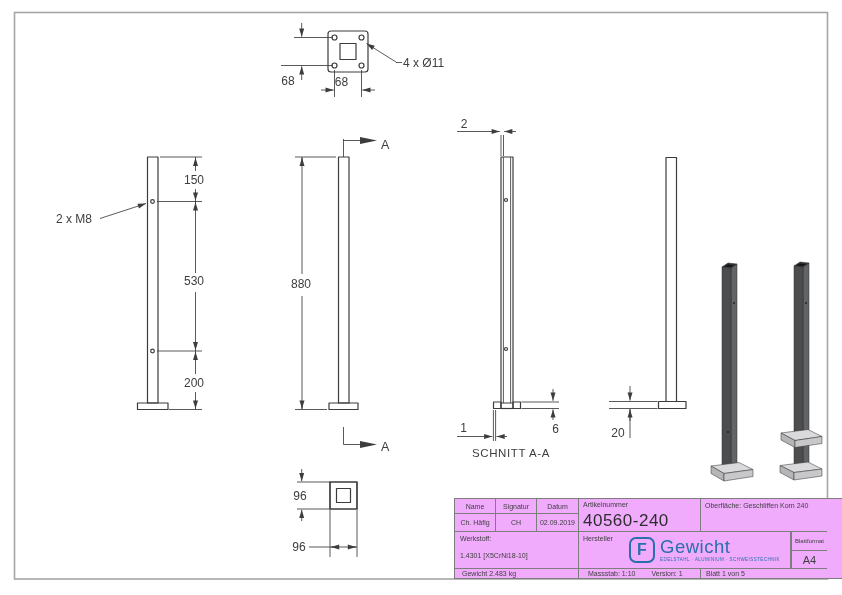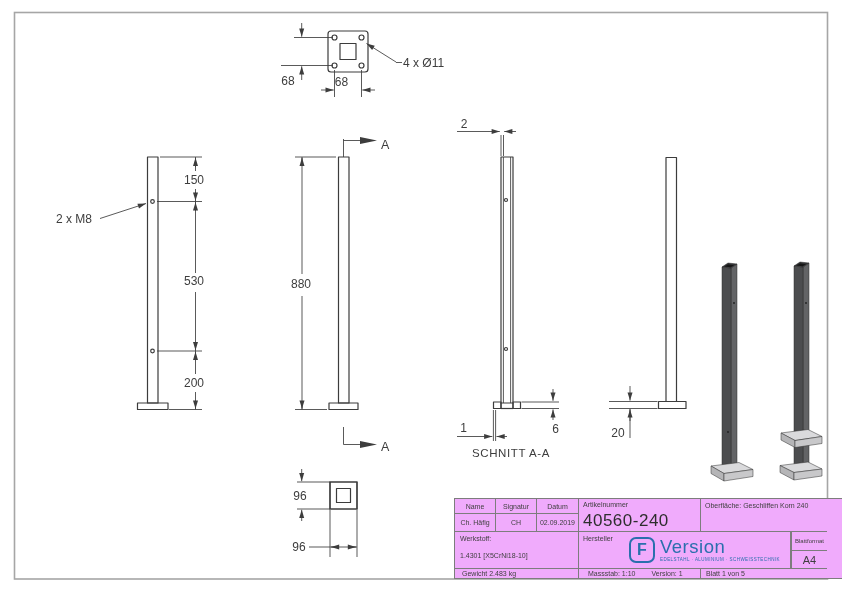--- a/index.html
+++ b/index.html
@@ -237,21 +237,21 @@
   <div class="tb-cell br bb" style="left:0;top:33px;width:124px;height:37px">
     <div class="lbl" style="padding:3px 5px">Werkstoff:</div>
     <div class="lbl" style="padding:7px 5px 0 5px">1.4301 [X5CrNi18-10]</div>
   </div>
 
   <div class="tb-cell br bb" style="left:124px;top:33px;width:212px;height:37px">
     <div class="lbl" style="padding:3px 4px">Hersteller</div>
     <div class="logo">
       <div style="width:22px;height:22px;border:2.5px solid #2a6fad;border-radius:7px;display:flex;align-items:center;justify-content:center;font-size:16px;font-weight:bold;color:#2a6fad">F</div>
       <div class="logo-text">
-        <div class="brand" style="color:#2a6fad">Version</div>
+        <div class="brand" style="color:#2a6fad">Gewicht</div>
         <div class="tagline" style="color:#2a6fad">EDELSTAHL · ALUMINIUM · SCHWEISSTECHNIK</div>
       </div>
     </div>
   </div>
 
   <div class="tb-cell blatt-hdr bb" style="left:336px;top:33px;width:36px;height:19px;border-left:1px solid #7d7d7d">Blattformat</div>
   <div class="tb-cell a4 bb" style="left:336px;top:52px;width:36px;height:18px;border-left:1px solid #7d7d7d">A4</div>
 
   <div class="tb-cell rowtxt br" style="left:0;top:70px;width:124px;height:9px;padding-left:7px">Gewicht 2.483 kg</div>
   <div class="tb-cell rowtxt br" style="left:124px;top:70px;width:122px;height:9px">

